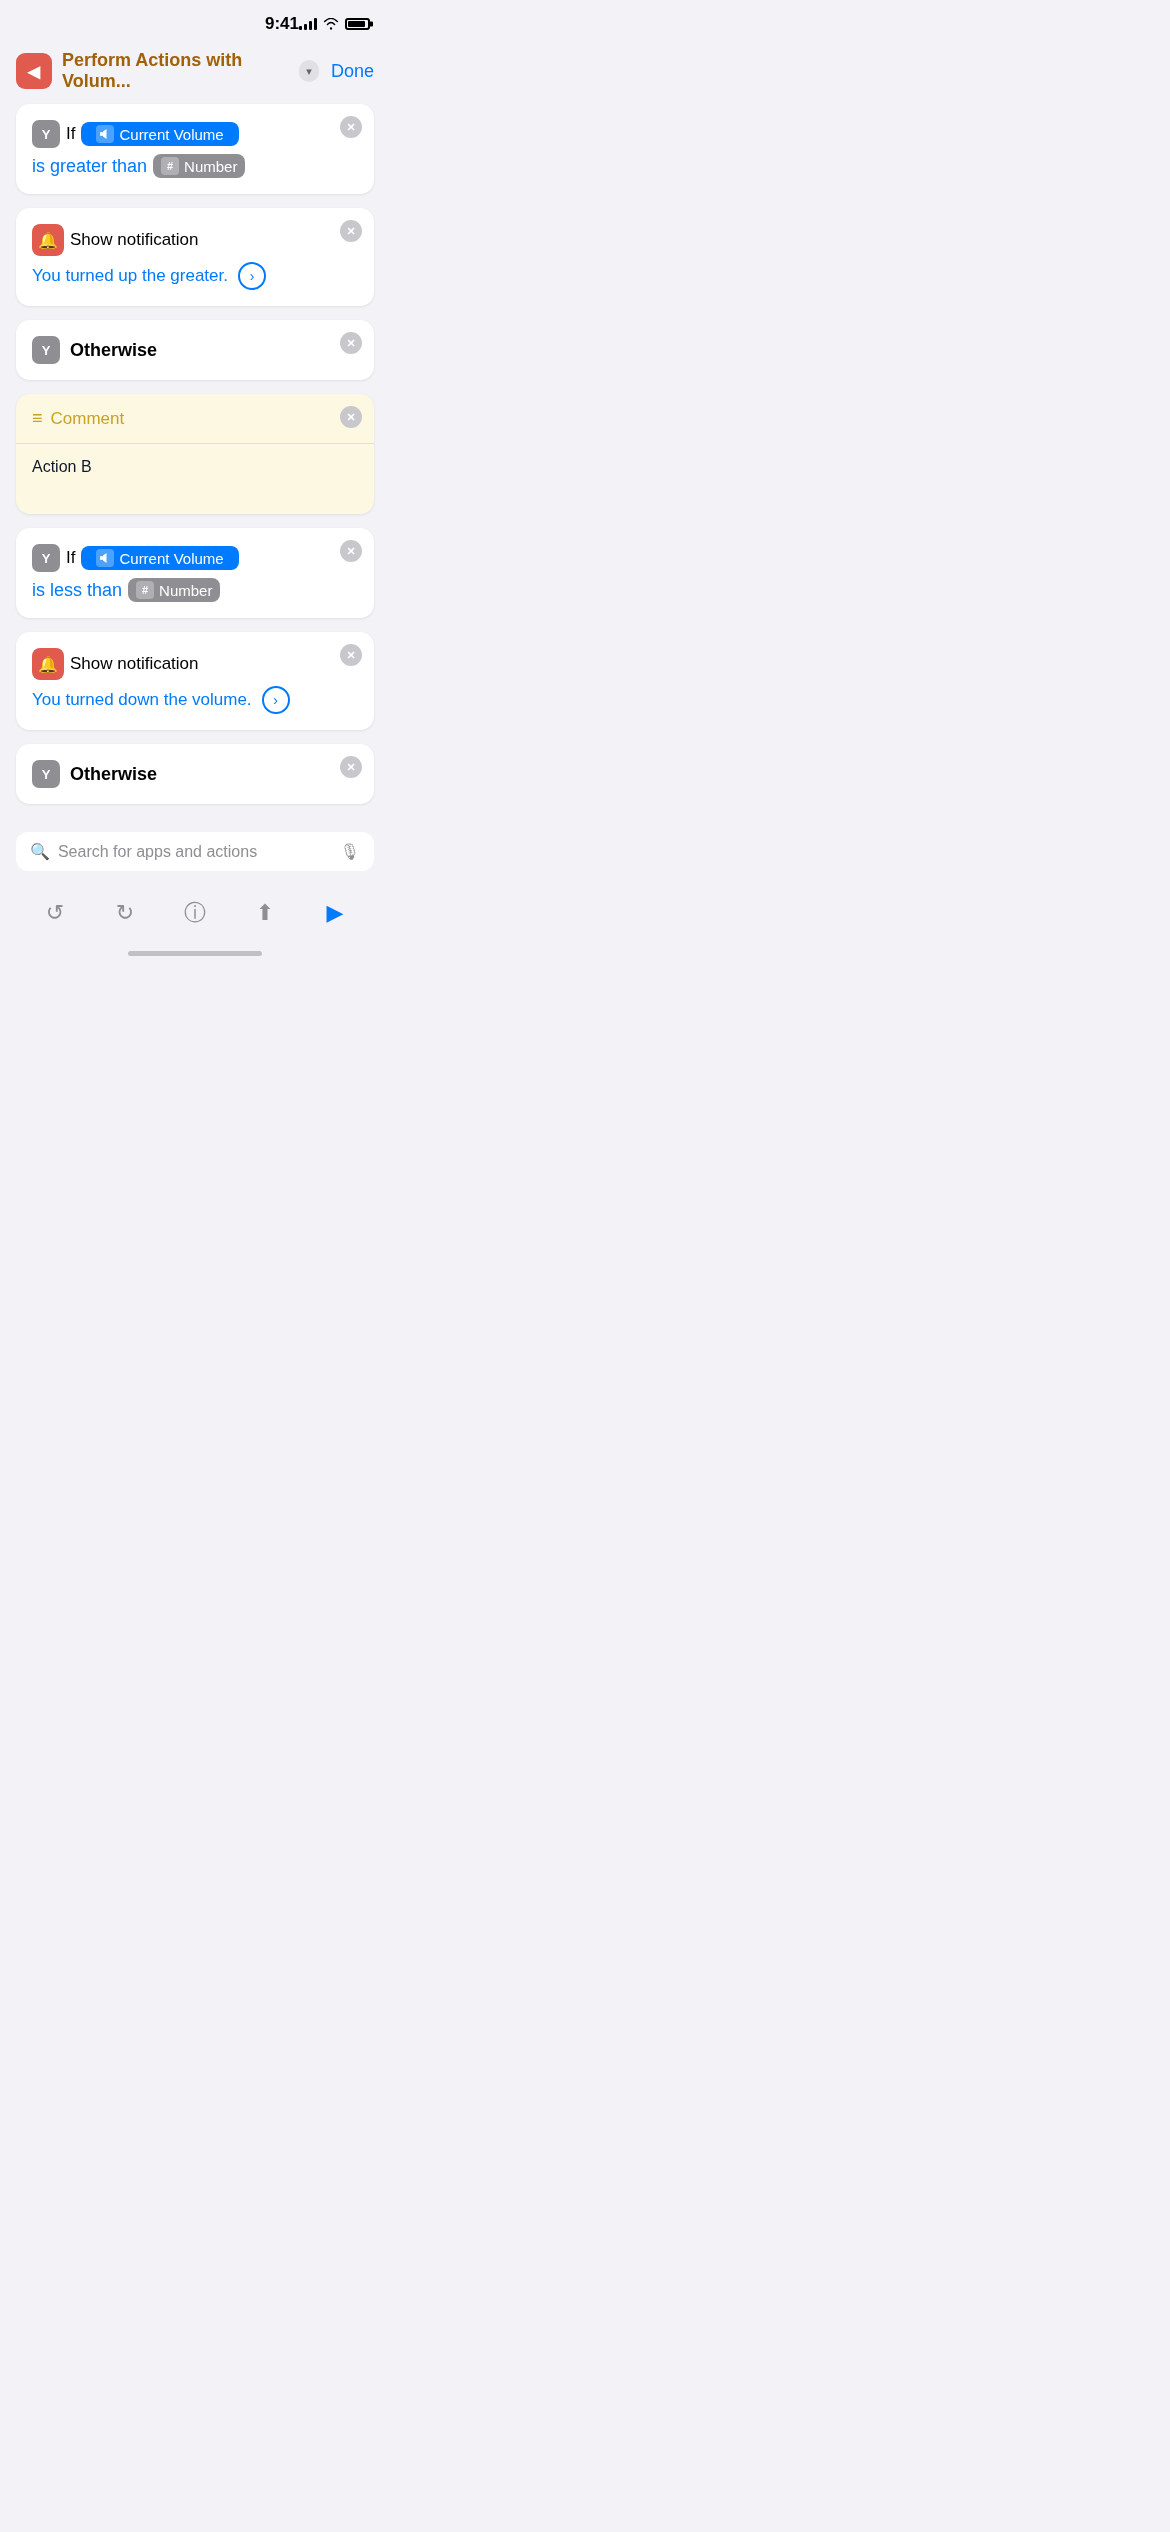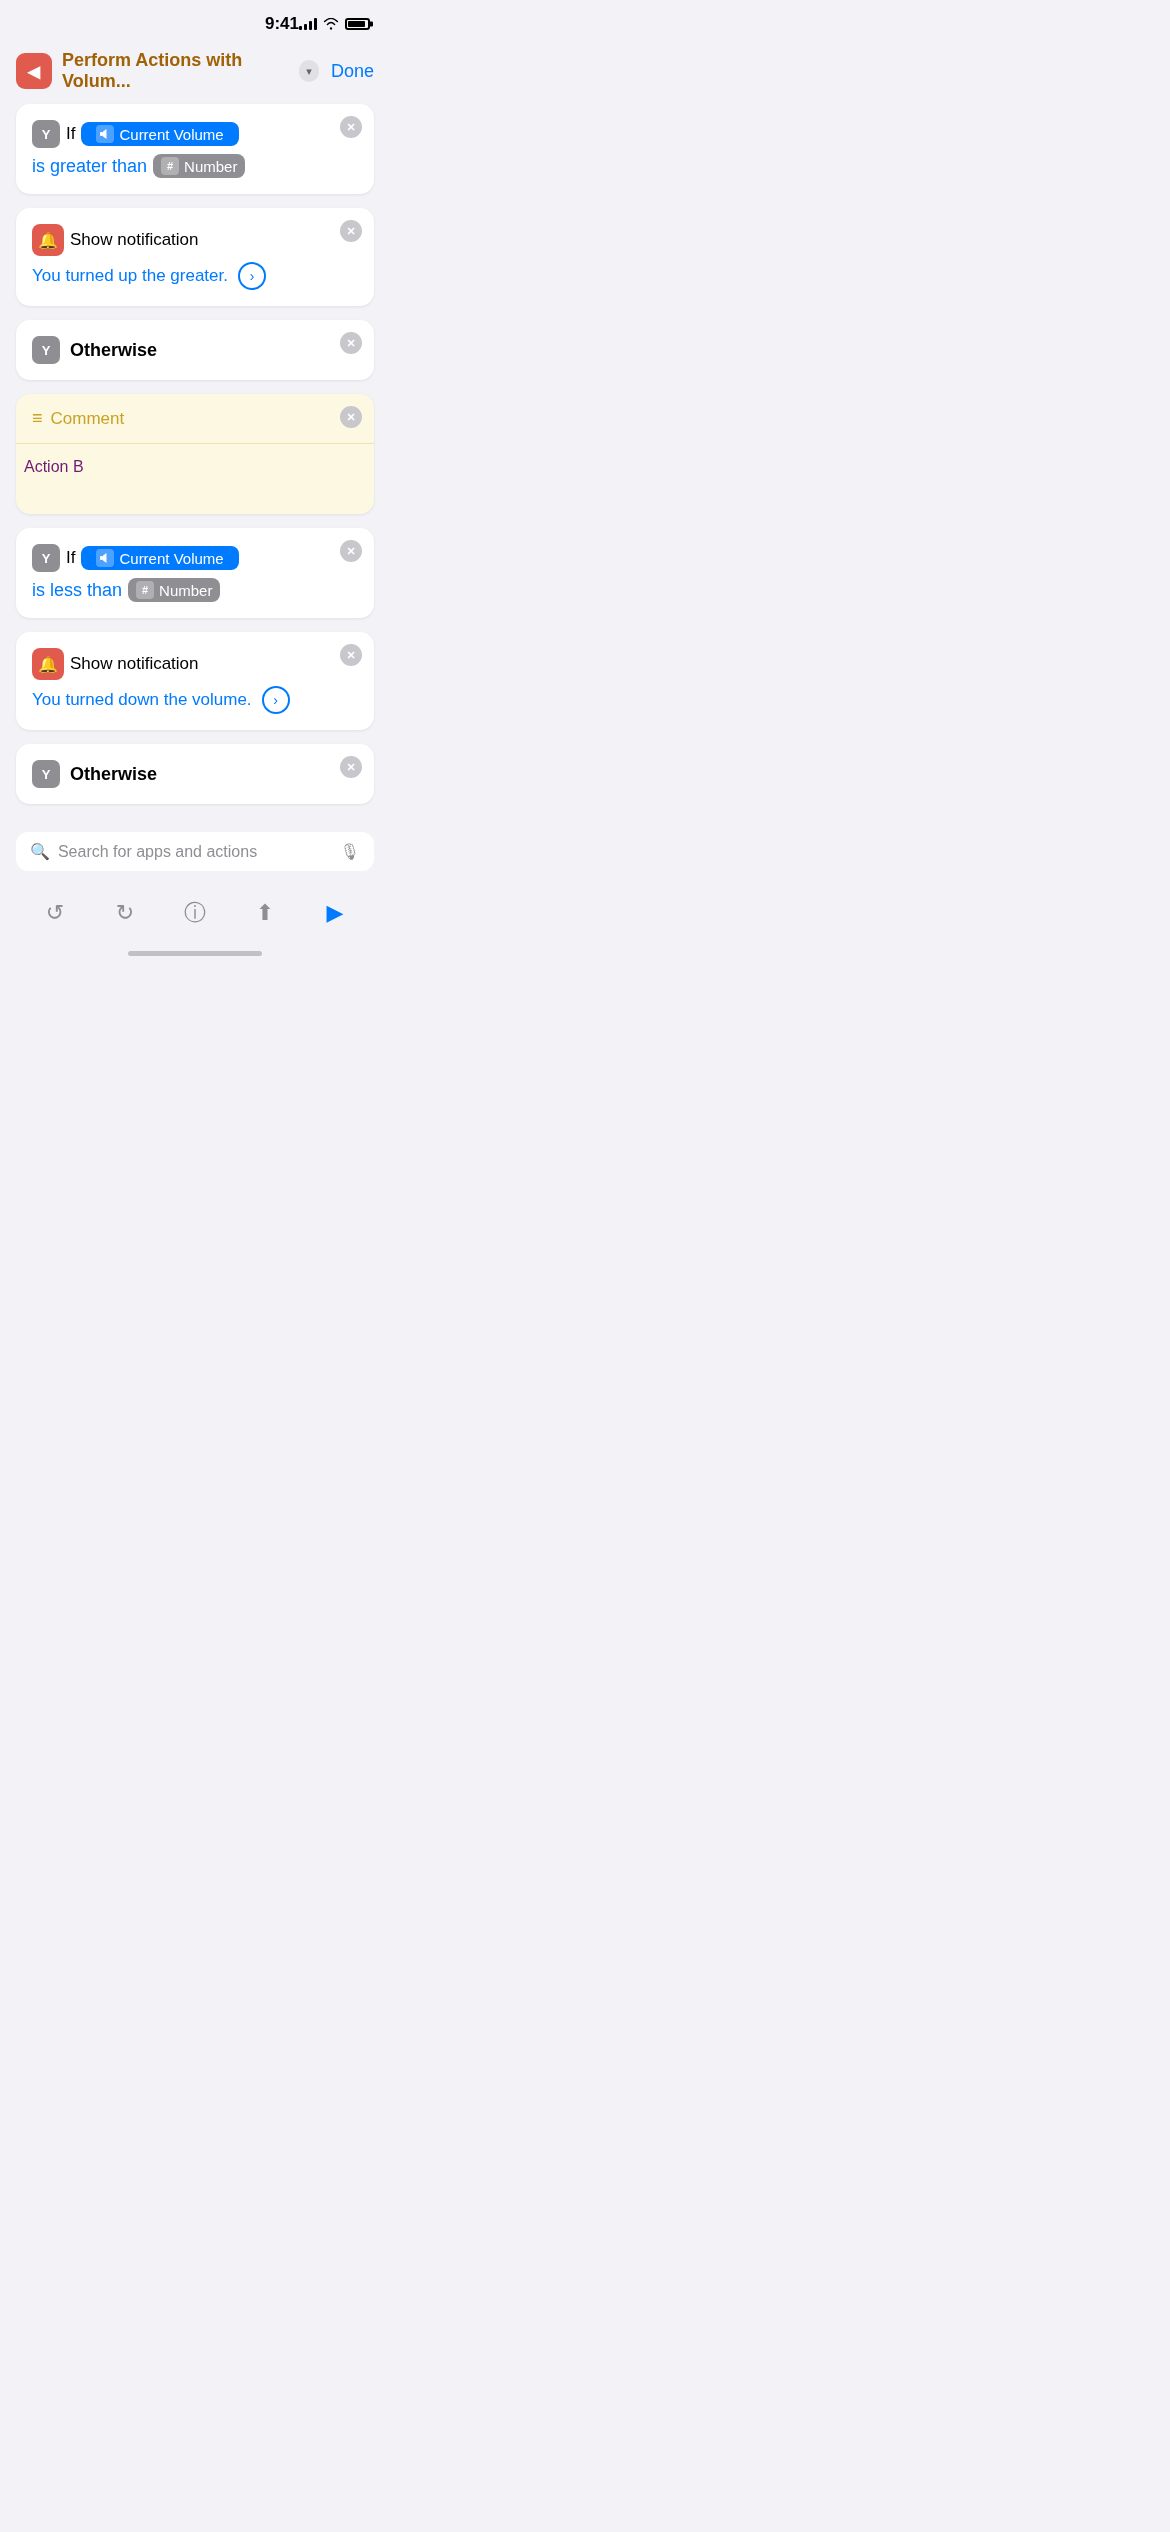--- a/index.html
+++ b/index.html
@@ -306,23 +306,23 @@
     .comment-icon {
       color: #c9a227;
       font-size: 18px;
     }
     .comment-label {
       font-size: 17px;
       font-weight: 500;
       color: #c9a227;
     }
     .comment-body {
-      padding: 14px 16px 24px 8px;
+      padding: 14px 16px 24px 16px;
       font-size: 16px;
-      color: #701a75;
+      color: #0f172a;
       min-height: 70px;
     }
     .comment-close {
       position: absolute;
       top: 12px;
       right: 12px;
       width: 22px;
       height: 22px;
       background: #c7c7cc;
       border-radius: 11px;

